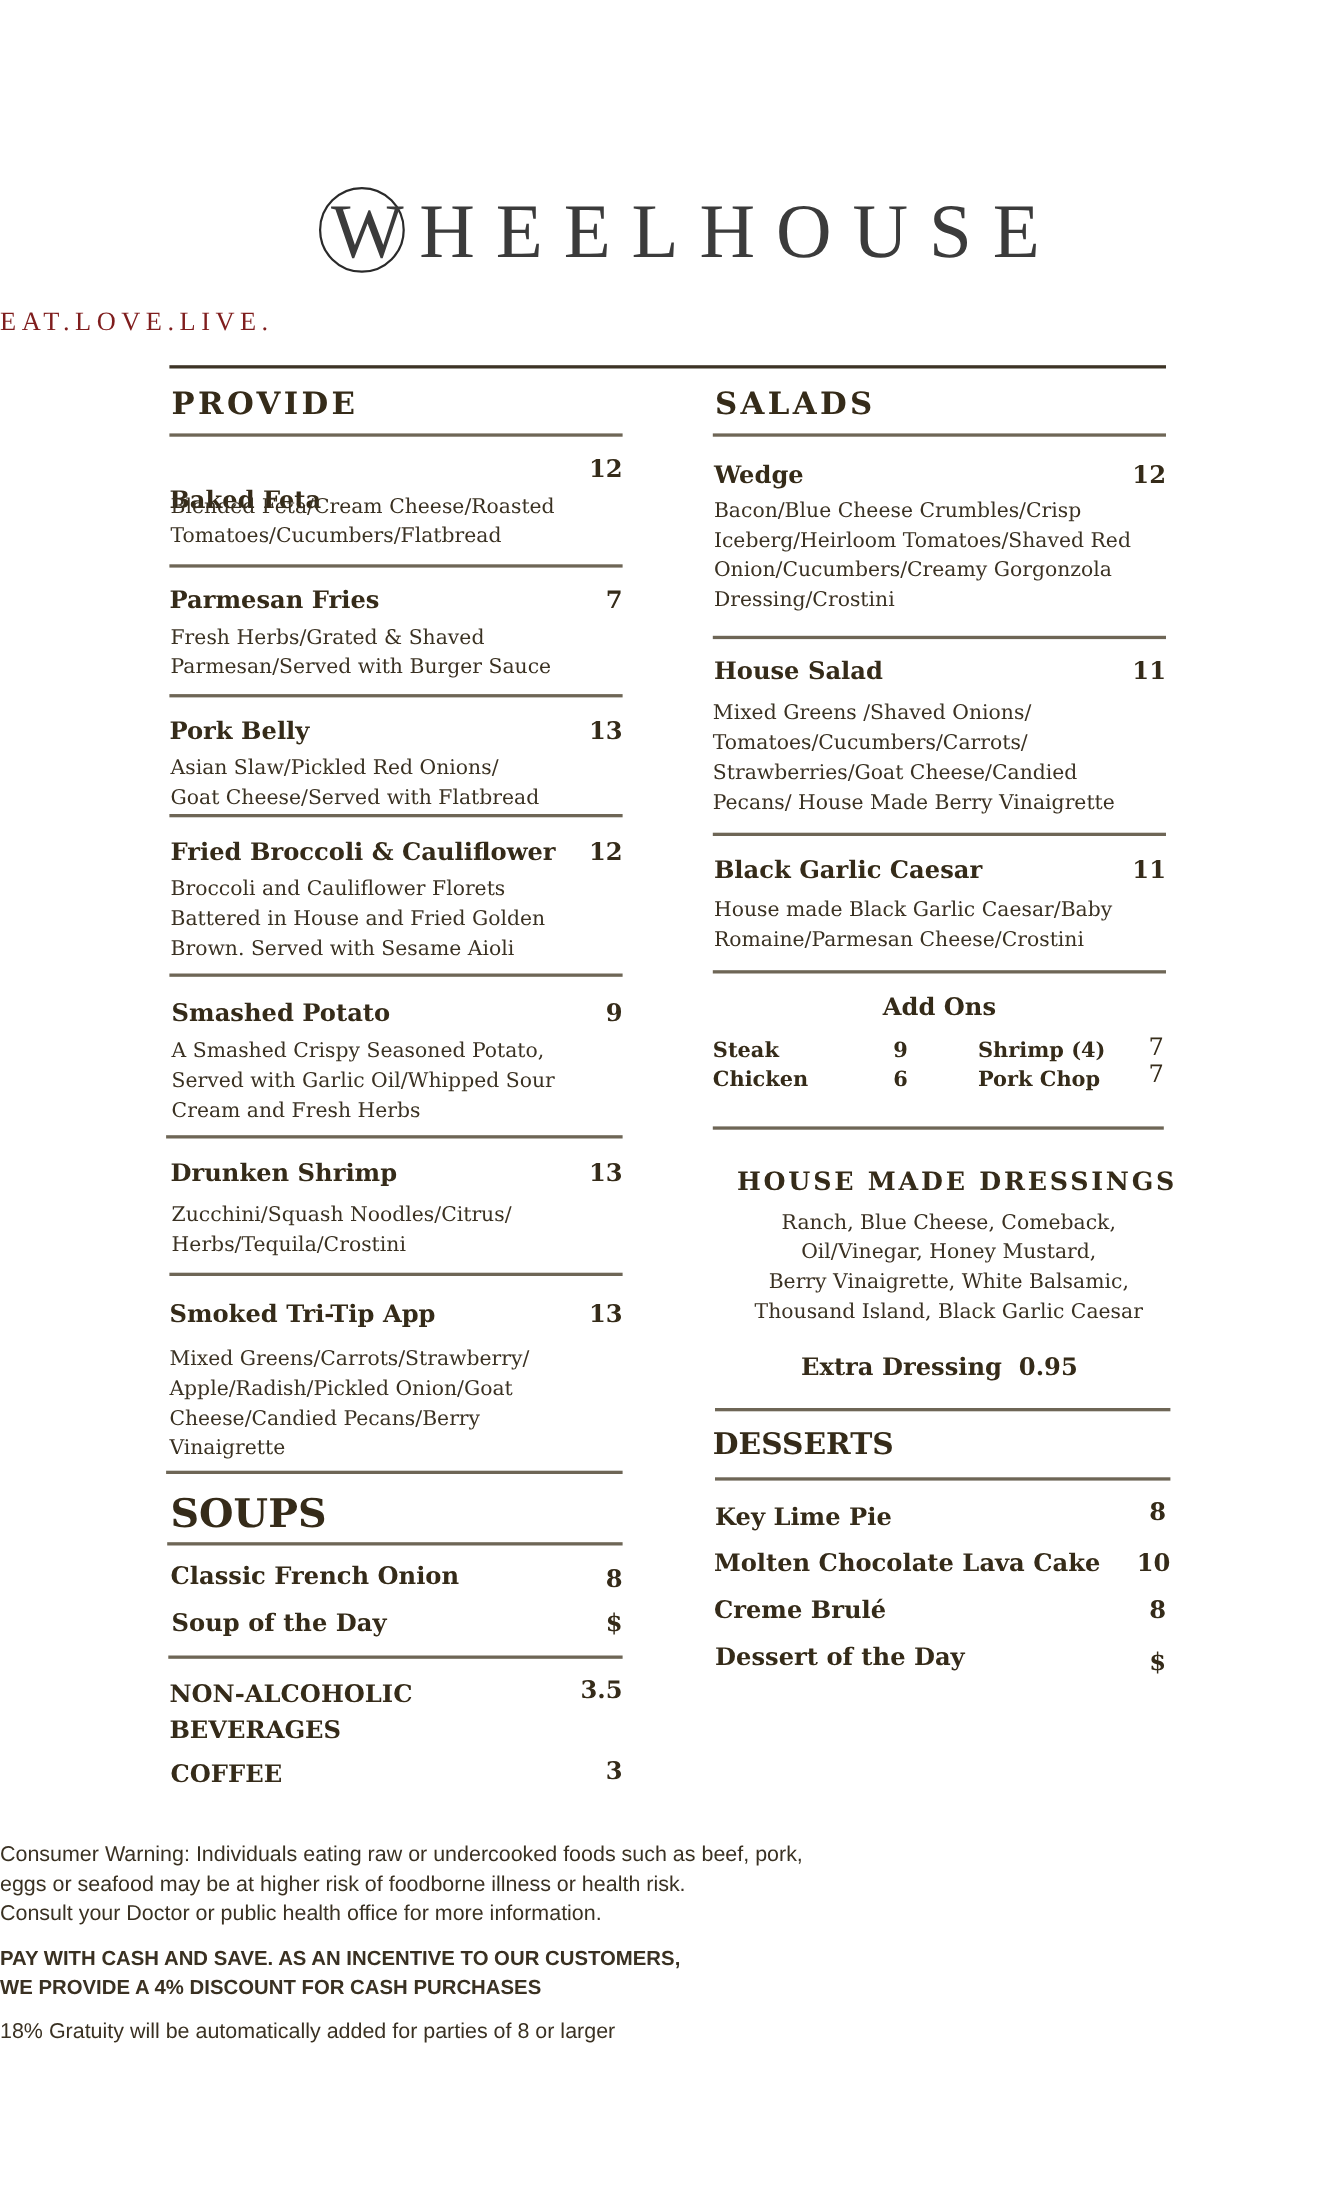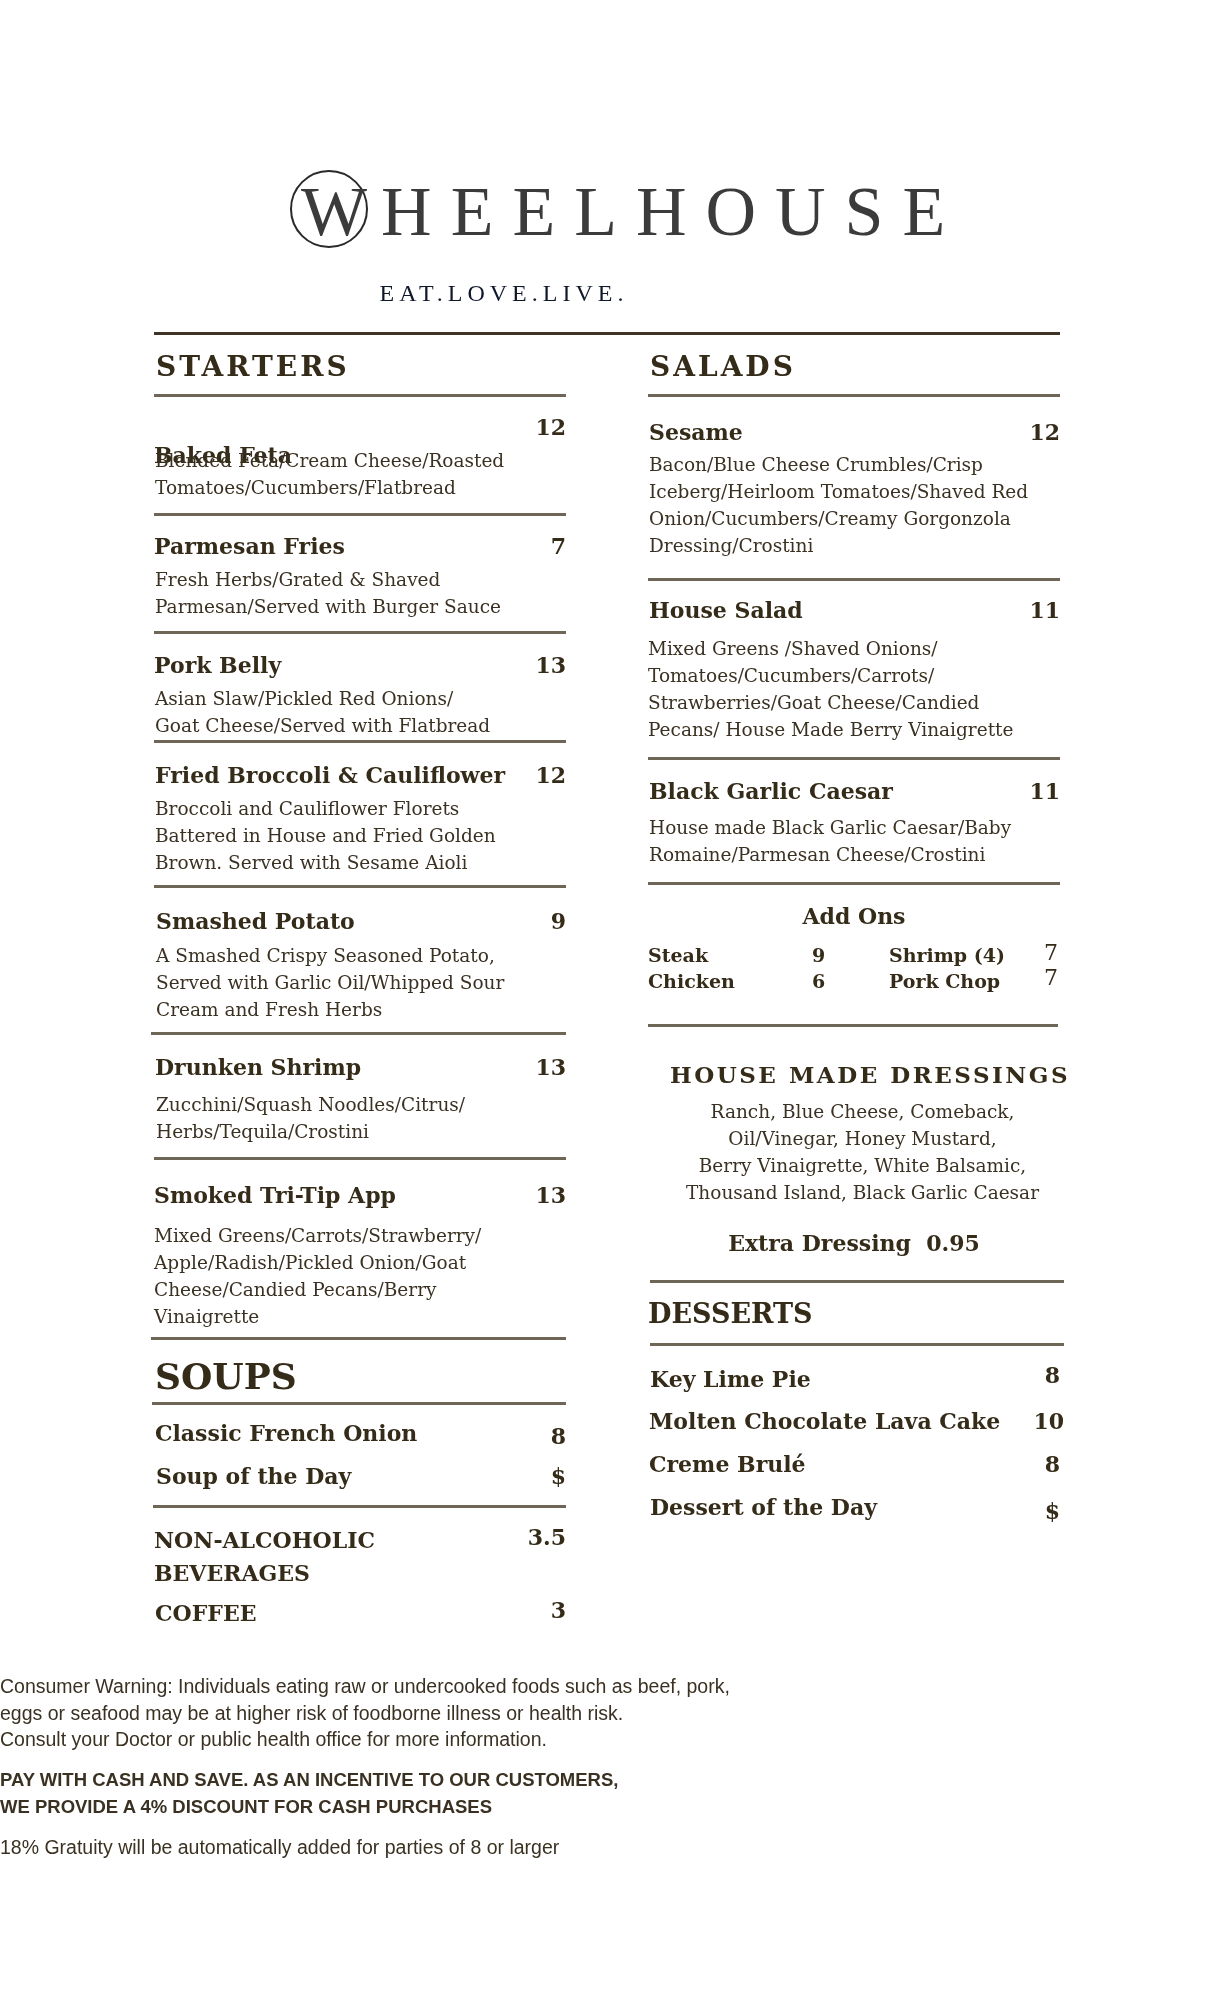--- a/index.html
+++ b/index.html
@@ -6,42 +6,42 @@
   body { width:1214px; height:2000px; position:relative; overflow:hidden;
          font-family:"DejaVu Serif","Liberation Serif",serif; color:#3a2f1d; }
   .abs { position:absolute; }
   .hr { position:absolute; height:3px; background:#6e6656; }
   .hr.dark { background:#3d3426; }
   
   .logo-circle { position:absolute; left:290px; top:170px; width:78px; height:78px;
                  border:2px solid #2a2a2a; border-radius:50%; box-sizing:border-box; }
   .brand { position:absolute; left:301px; top:172px; font-family:"Liberation Serif","DejaVu Serif",serif;
            font-size:70px; letter-spacing:19px; color:#3b3b3b; line-height:80px; white-space:nowrap; }
-  .tagline { position:absolute; left:0; width:1008px; text-align:center; top:280px;
-             font-family:"Liberation Serif","DejaVu Serif",serif; font-size:24px; letter-spacing:5px; color:#0f172a; }
+  .tagline { position:absolute; left:0; width:1008px; top:280px;
+             font-family:"Liberation Serif","DejaVu Serif",serif; font-size:24px; letter-spacing:5px; color:#7f1d1d; }
   .section-title { position:absolute; font-weight:bold; font-size:28px; letter-spacing:3px; color:#352b19; }
   .section-title.plain { letter-spacing:0; }
   .item-name { position:absolute; font-weight:bold; font-size:22px; color:#352b19; white-space:nowrap; }
   .item-price { position:absolute; font-weight:bold; font-size:22px; color:#352b19; text-align:right; width:60px; }
   .item-desc { position:absolute; font-size:18.5px; line-height:27px; color:#3a3122; white-space:pre-line; }
   .addon { position:absolute; font-weight:bold; font-size:19px; color:#352b19; white-space:nowrap; }
   .center { text-align:center; }
   .footer-line { position:absolute; left:0; width:1214px; 
                  font-family:"Liberation Sans","DejaVu Sans",sans-serif; color:#3a3122; }
 </style>
 </head>
 <body>
 
 <div class="logo-circle"></div>
 <div class="brand"><span style="letter-spacing:14px;">W</span><span>HEELHOUSE</span></div>
 <div class="tagline">EAT.LOVE.LIVE.</div>
 
 <div class="hr dark" style="left:154px; width:906px; top:332px;"></div>
 
-<div class="section-title" style="left:156px; top:350px;">STARTERS</div>
+<div class="section-title" style="left:156px; top:350px;">PROVIDE</div>
 <div class="hr" style="left:154px; width:412px; top:394px;"></div>
 
 <div>
   <div class="item-name" style="left:154px; top:414px;margin-top:28px;">Baked Feta</div>
   <div class="item-price" style="left:506px; top:414px;">12</div>
   <div class="item-desc" style="left:155px; top:447px;">Blended Feta/Cream Cheese/Roasted
 Tomatoes/Cucumbers/Flatbread</div>
 </div>
 <div class="hr" style="left:154px; width:412px; top:513px;"></div>
 
@@ -116,21 +116,21 @@
 </div>
 <div>
   <div class="item-name" style="left:155px; top:1600px;">COFFEE</div>
   <div class="item-price" style="left:506px; top:1597px;">3</div>
 </div>
 
 <div class="section-title" style="left:650px; top:350px;">SALADS</div>
 <div class="hr" style="left:648px; width:412px; top:394px;"></div>
 
 <div>
-  <div class="item-name" style="left:649px; top:419px;">Sesame</div>
+  <div class="item-name" style="left:649px; top:419px;">Wedge</div>
   <div class="item-price" style="left:1000px; top:419px;">12</div>
   <div class="item-desc" style="left:649px; top:451px;">Bacon/Blue Cheese Crumbles/Crisp
 Iceberg/Heirloom Tomatoes/Shaved Red
 Onion/Cucumbers/Creamy Gorgonzola
 Dressing/Crostini</div>
 </div>
 <div class="hr" style="left:648px; width:412px; top:578px;"></div>
 
 <div>
   <div class="item-name" style="left:649px; top:597px;">House Salad</div>

